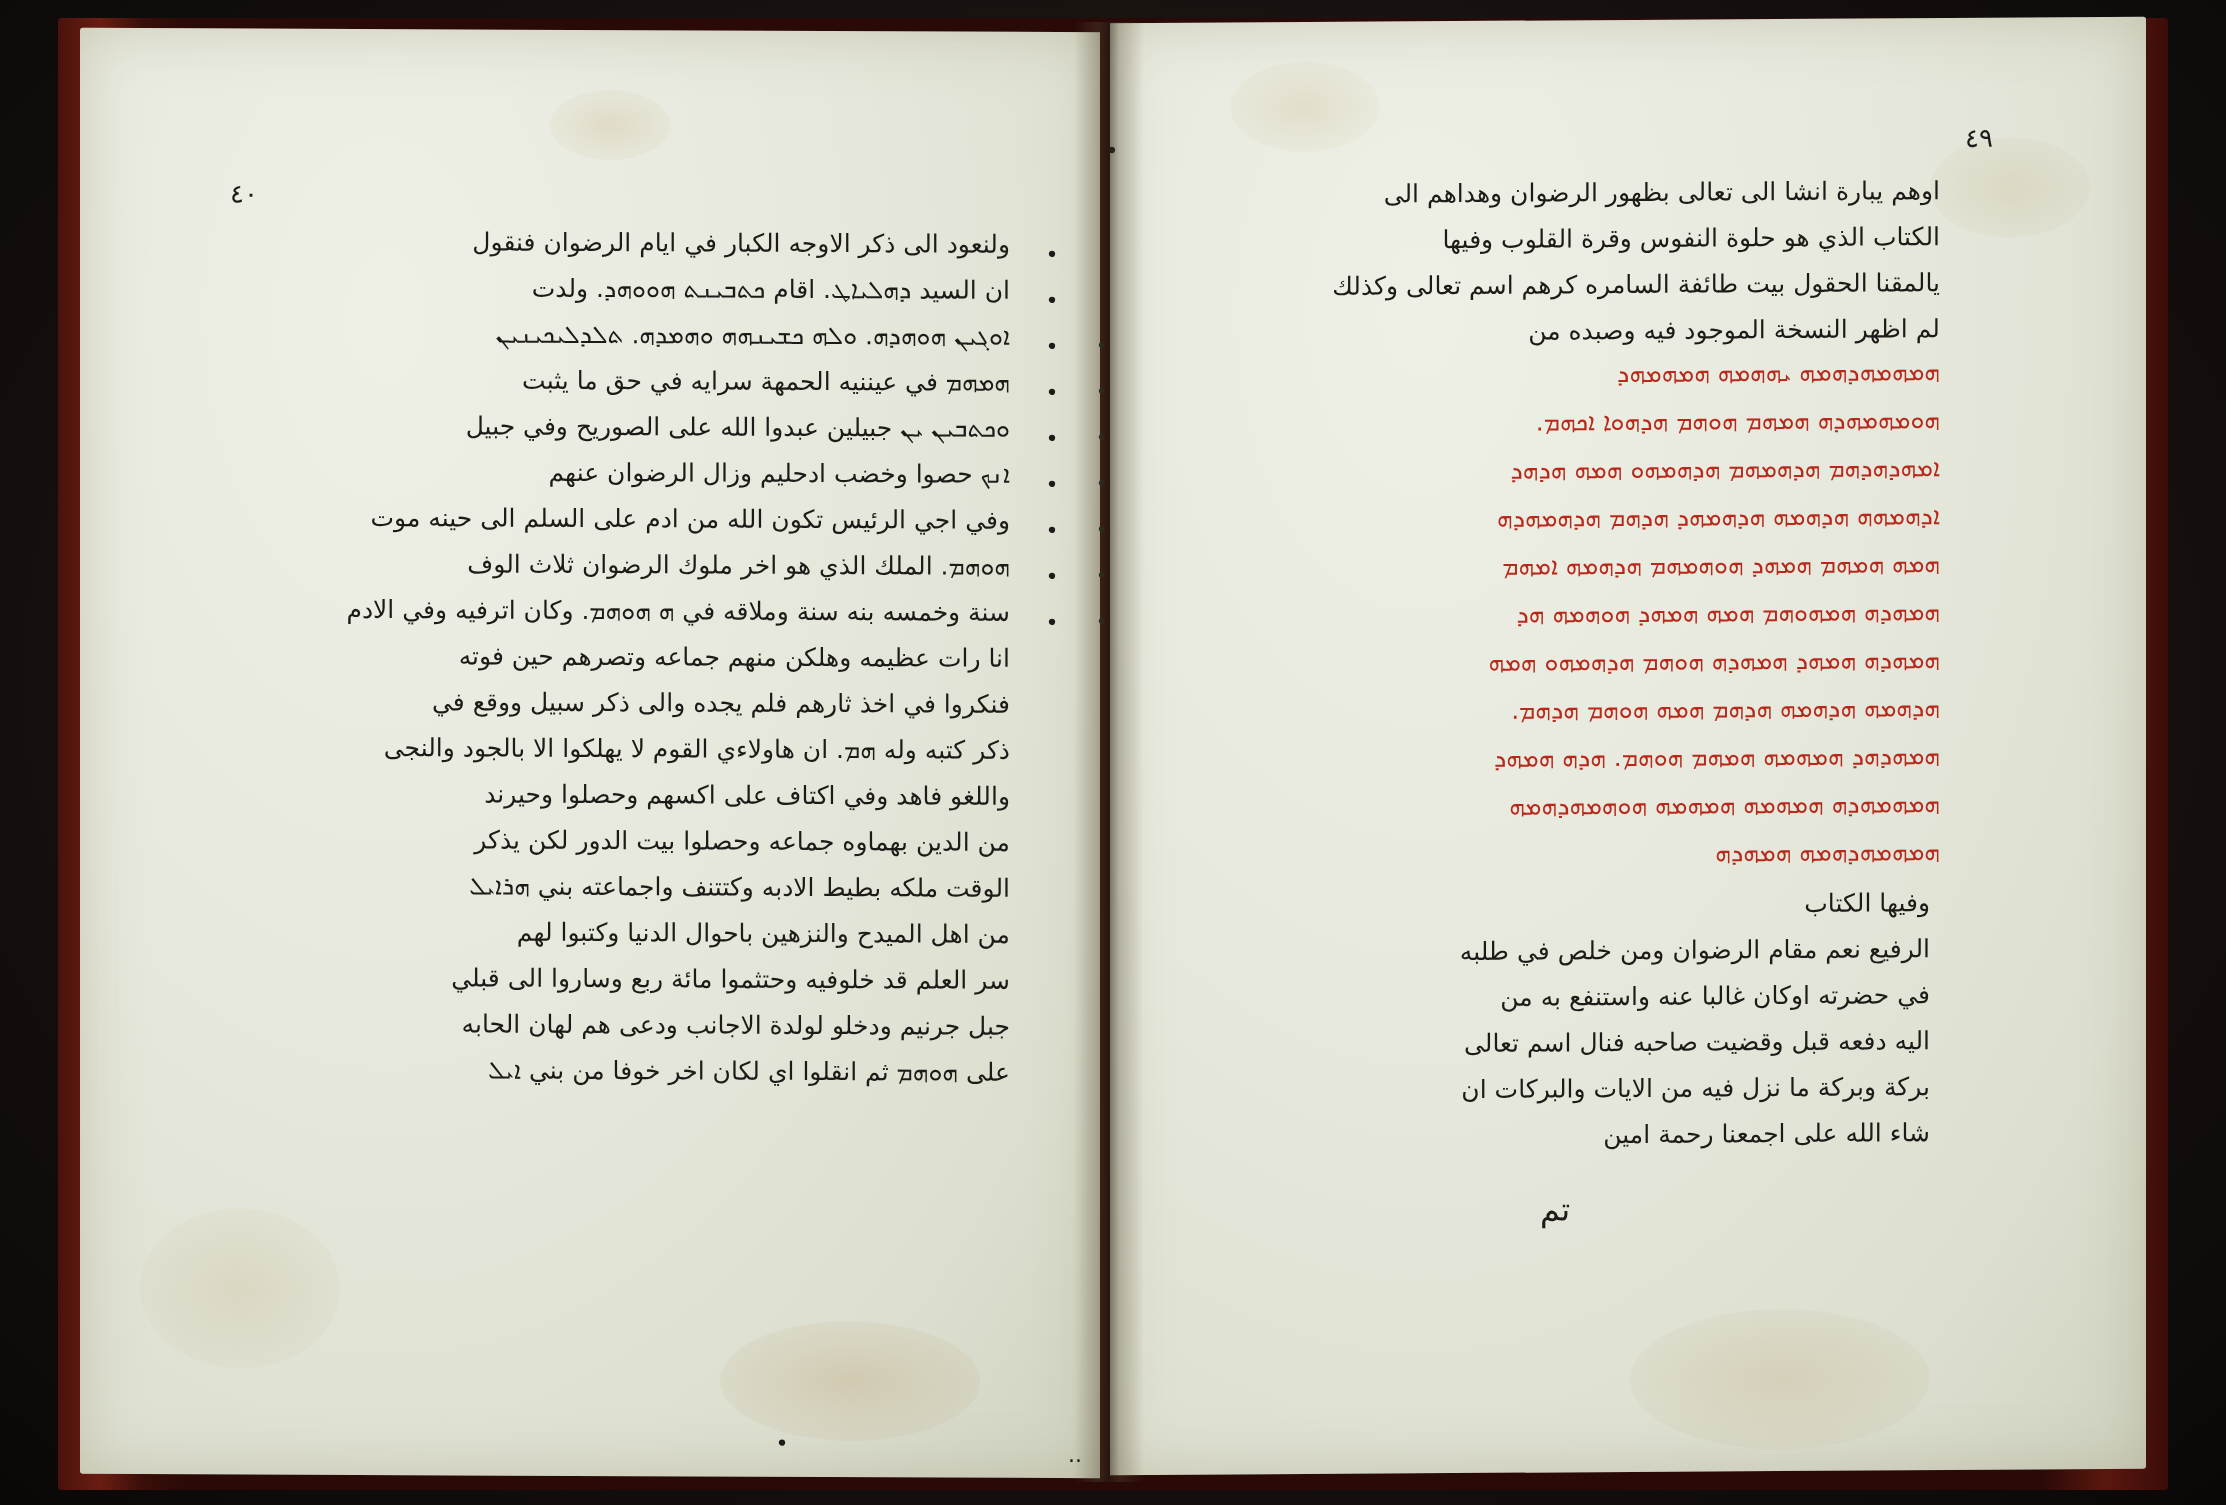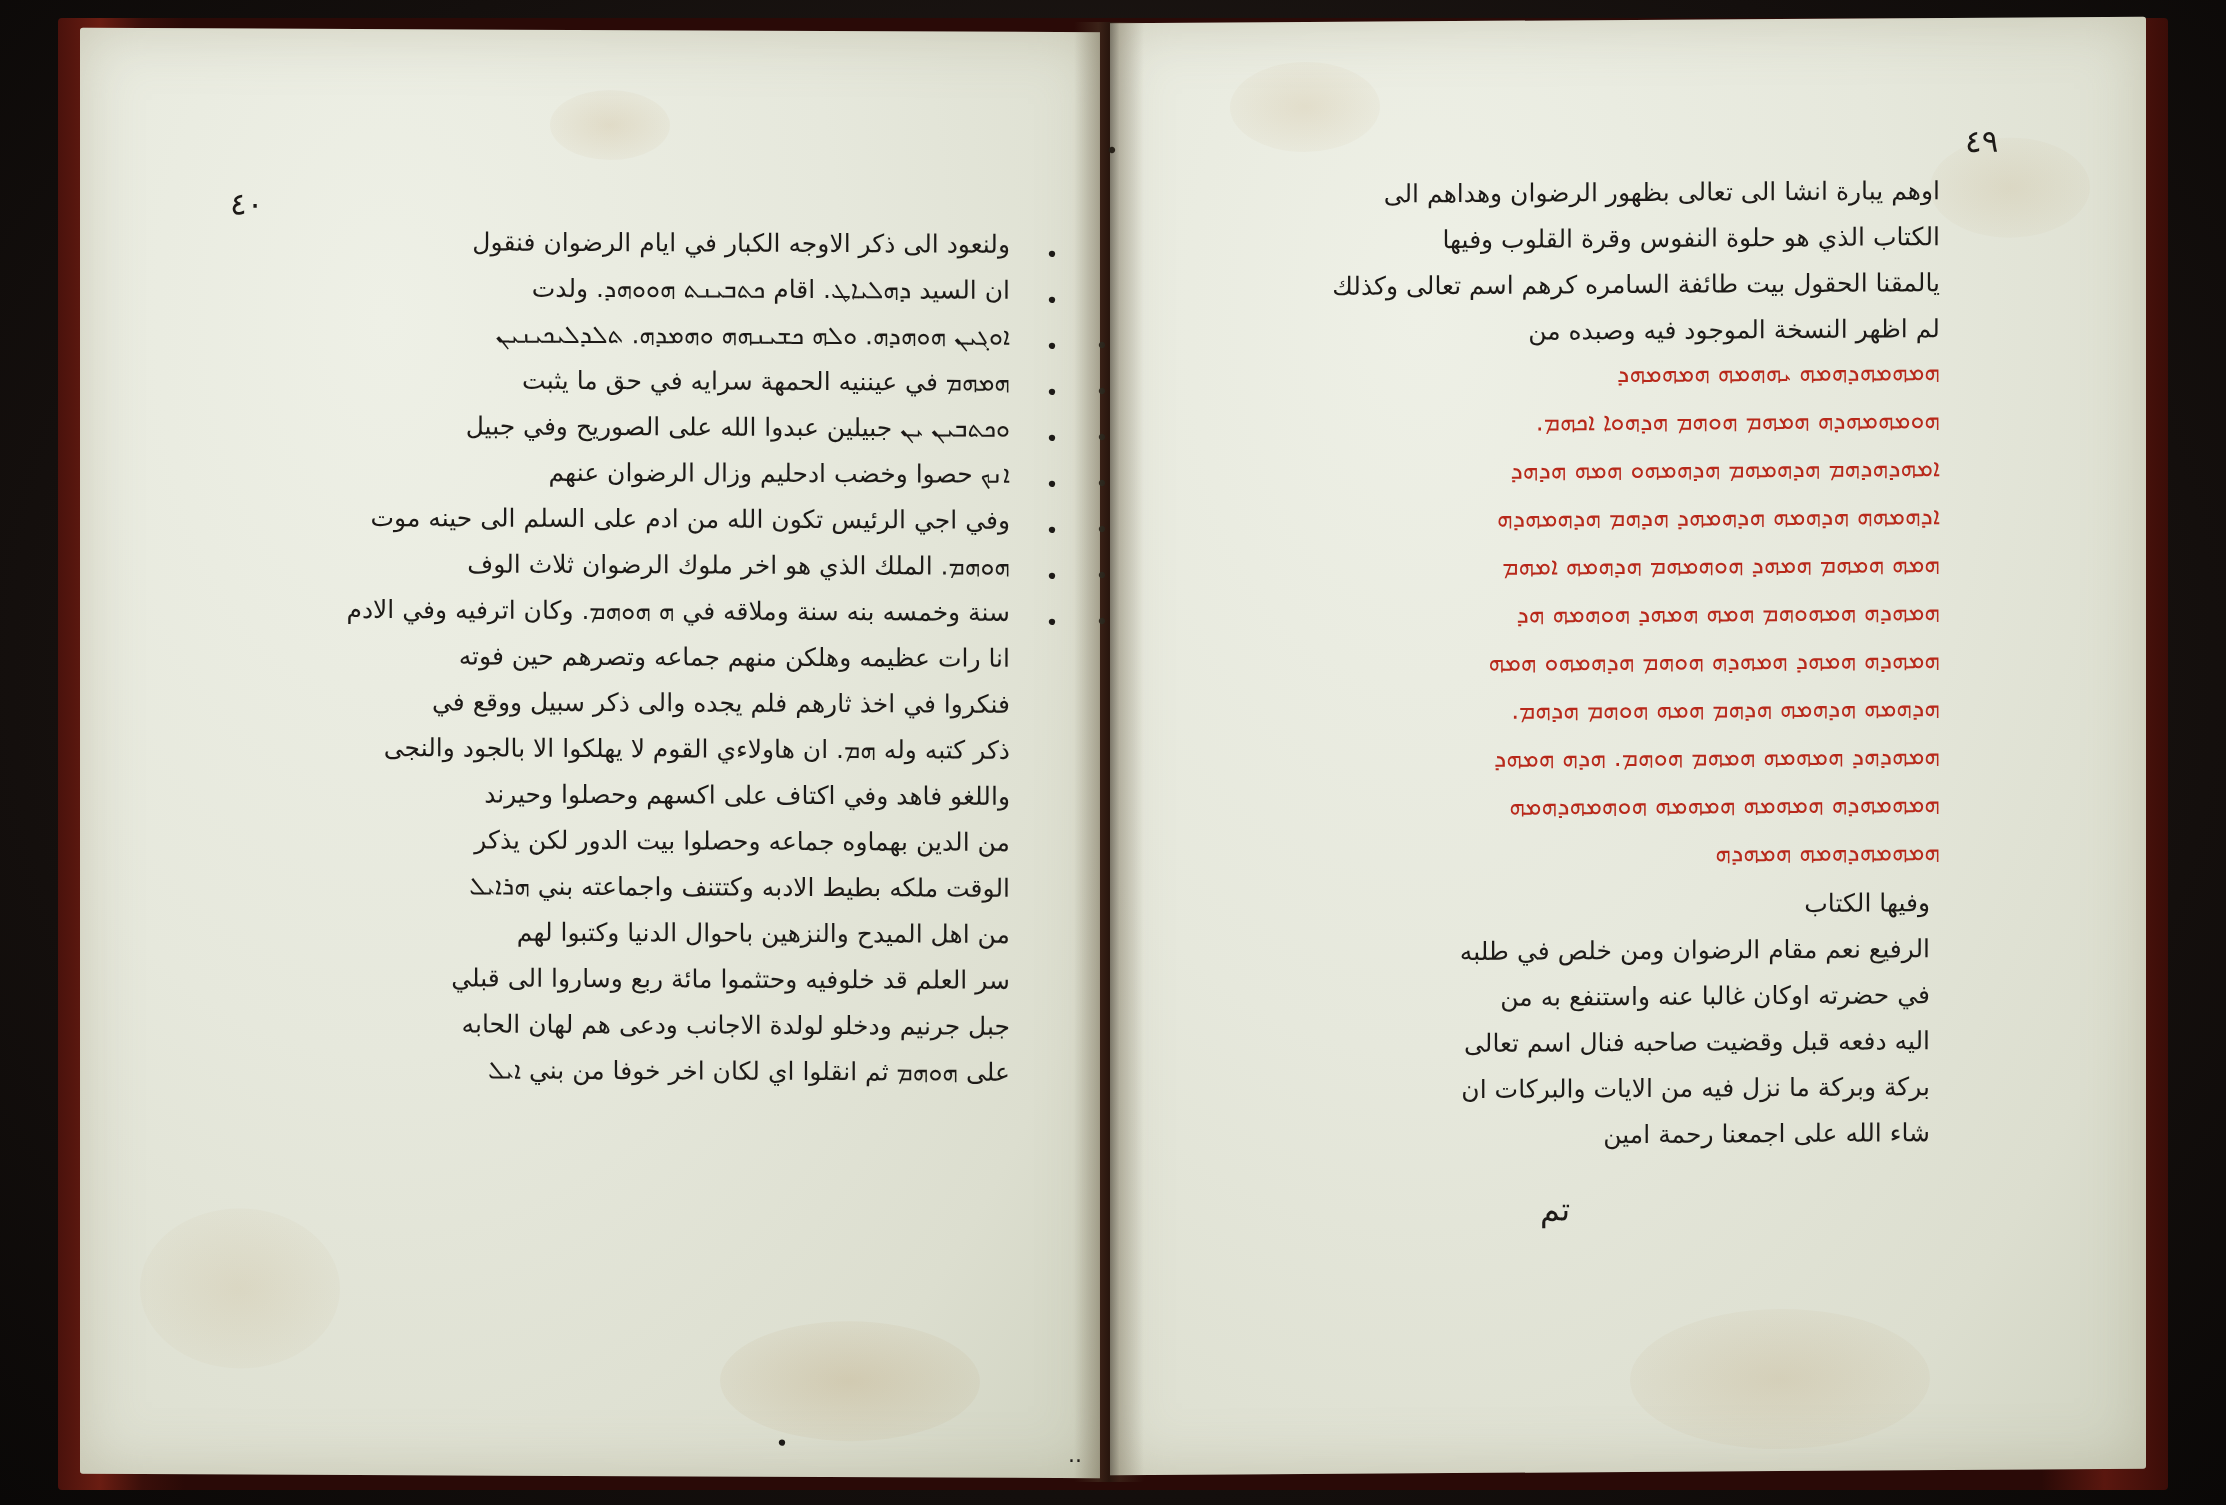--- a/index.html
+++ b/index.html
@@ -105,21 +105,21 @@
     line-height: 46px;
     letter-spacing: 0px;
   }
   .red {
     color: #b8291b;
   }
   .folio {
     position: absolute;
     font-family: "DejaVu Sans", sans-serif;
     color: #1d1a17;
-    font-size: 31px;
+    font-size: 26px;
     direction: rtl;
   }
   .dotcol {
     position: absolute;
     color: #1d1a17;
     font-size: 22px;
     line-height: 46px;
     text-align: center;
   }
   .colophon {
@@ -136,21 +136,21 @@
   <div id="table-bg"></div>
 
   <div id="book">
     <div id="binding"></div>
 
     <div class="page" id="page-left">
       <div class="stain" style="left:470px;top:60px;width:120px;height:70px;background:radial-gradient(ellipse,rgba(190,160,110,0.22),rgba(190,160,110,0));"></div>
       <div class="stain" style="left:640px;top:1290px;width:260px;height:120px;background:radial-gradient(ellipse,rgba(180,150,100,0.28),rgba(180,150,100,0));"></div>
       <div class="stain" style="left:60px;top:1180px;width:200px;height:160px;background:radial-gradient(ellipse,rgba(185,158,108,0.18),rgba(185,158,108,0));"></div>
 
-      <div class="folio" style="left:150px;top:150px;margin-top:7px;">٤٠</div>
+      <div class="folio" style="left:150px;top:150px;">٤٠</div>
 
       <div class="dotcol" style="left:960px;top:200px;width:24px;">•
 •
 •
 •
 •
 •
 •
 •
 •</div>

